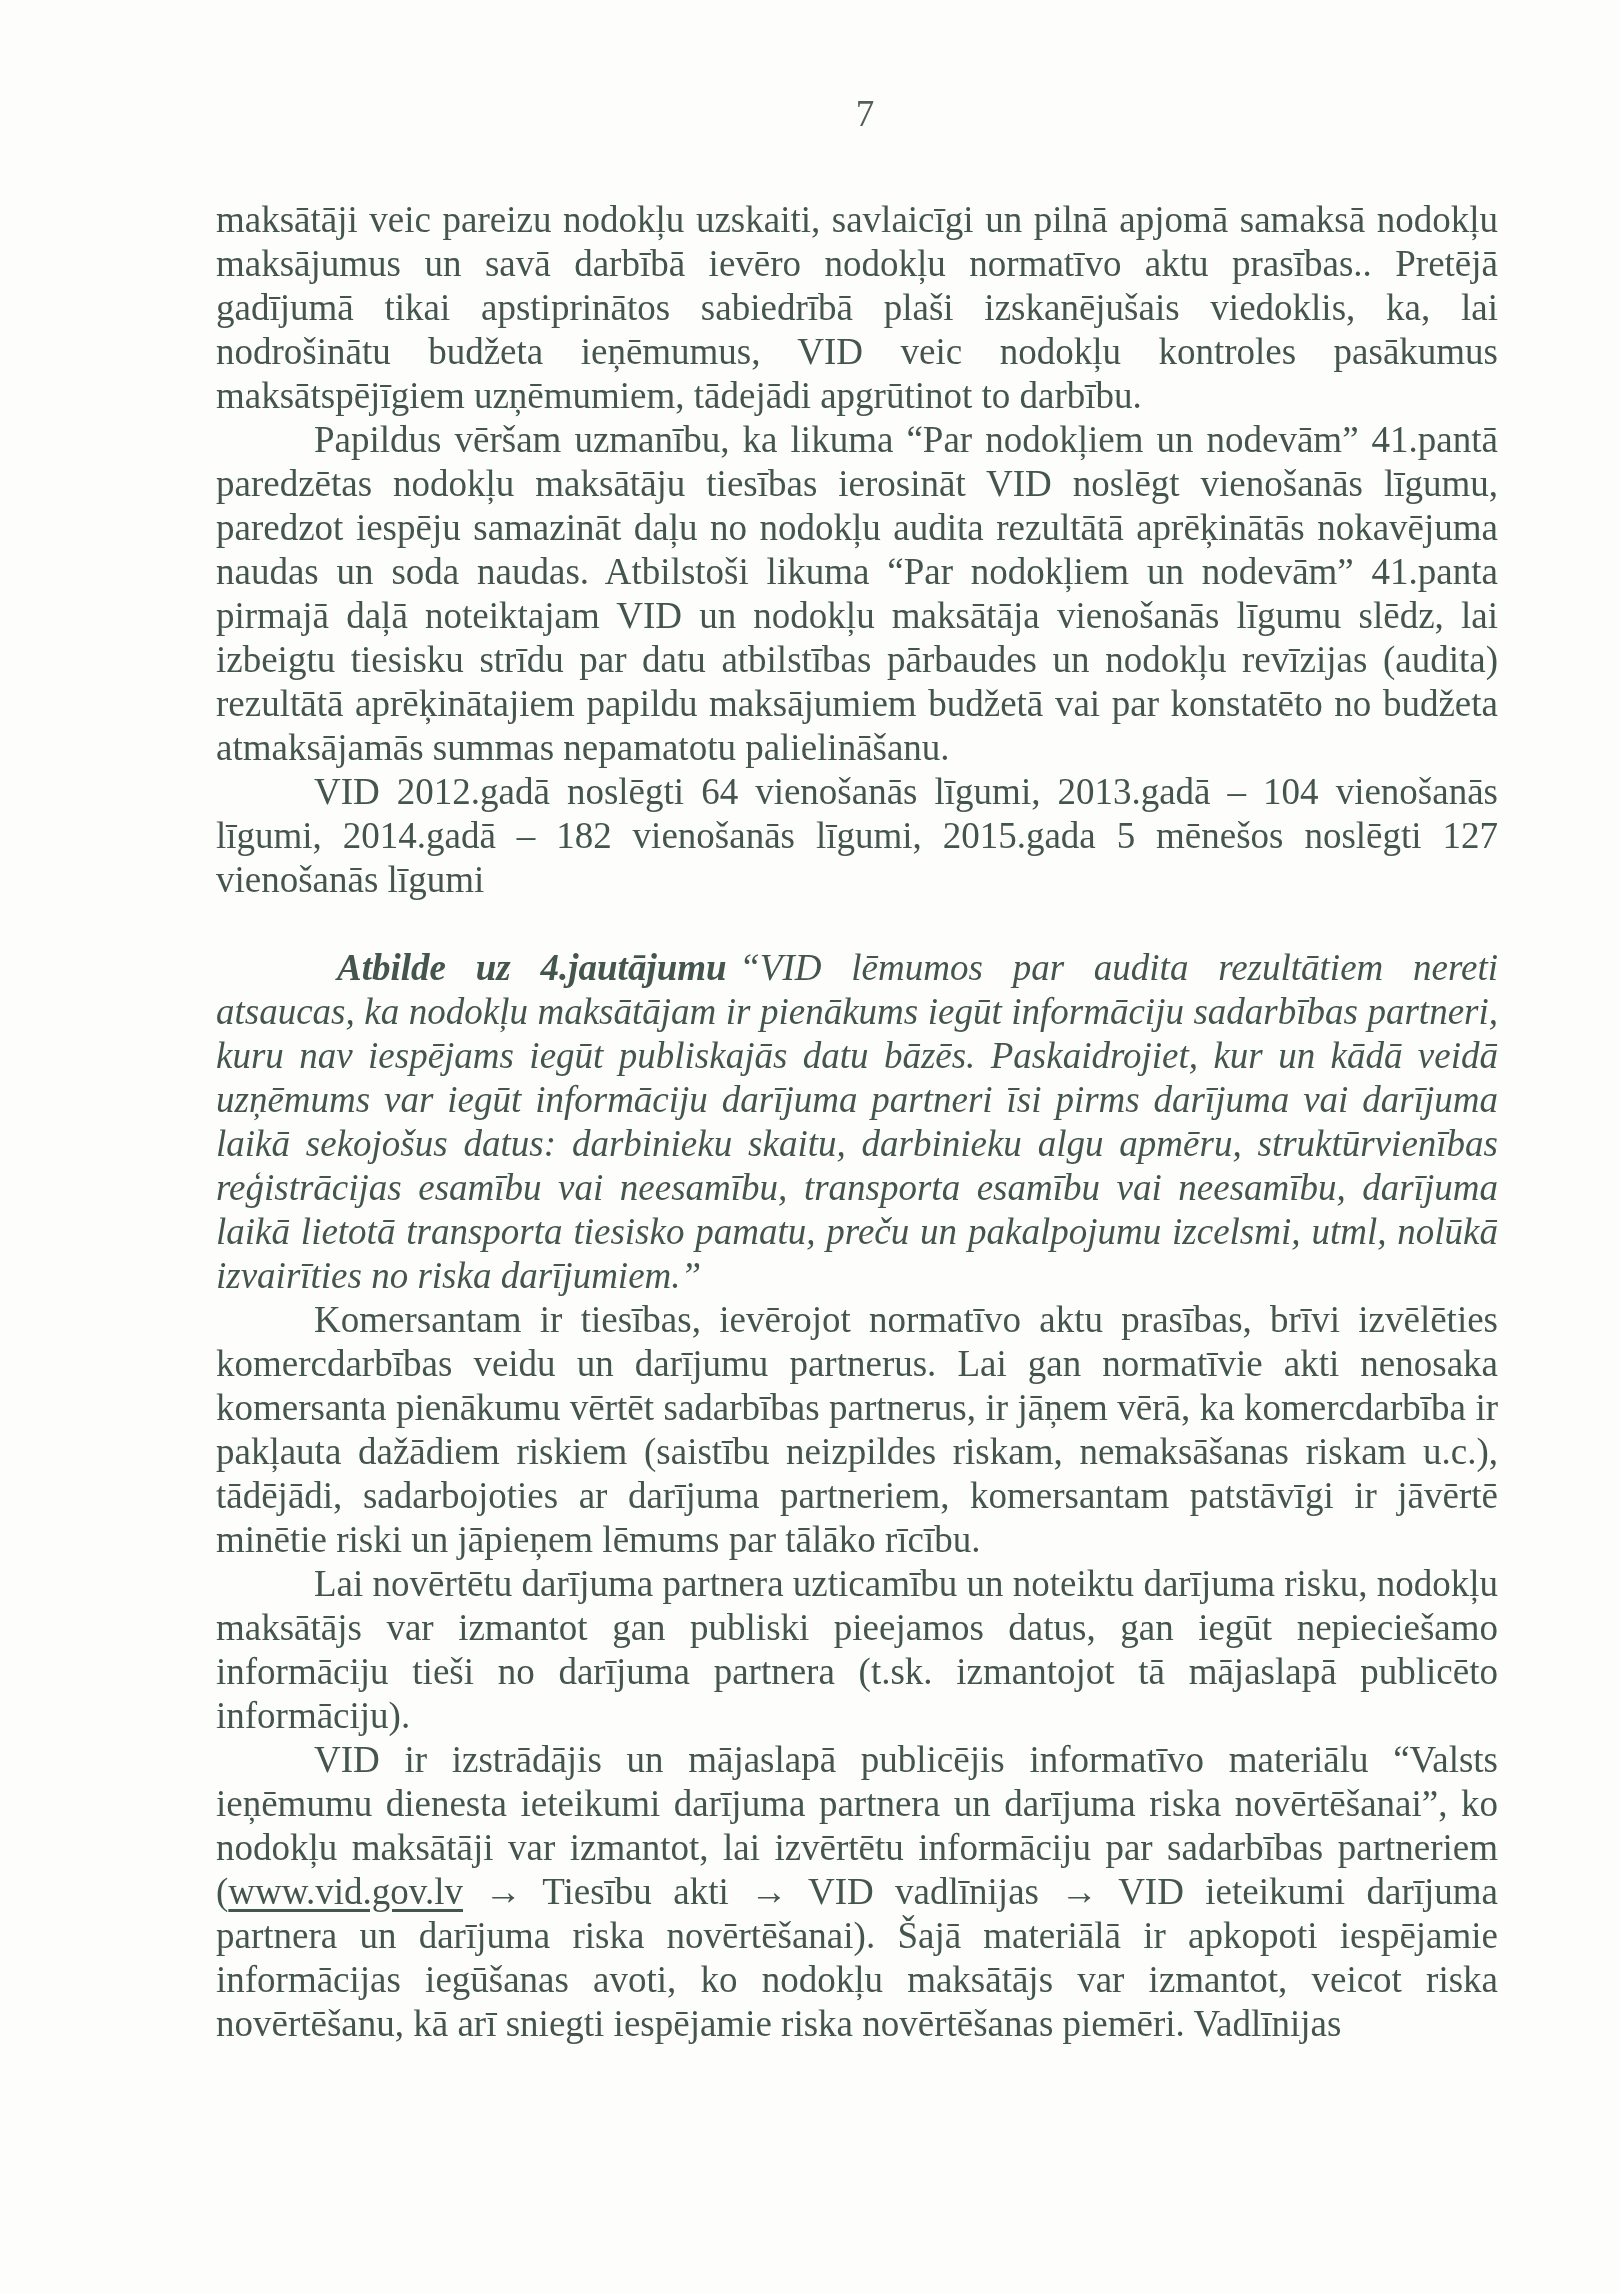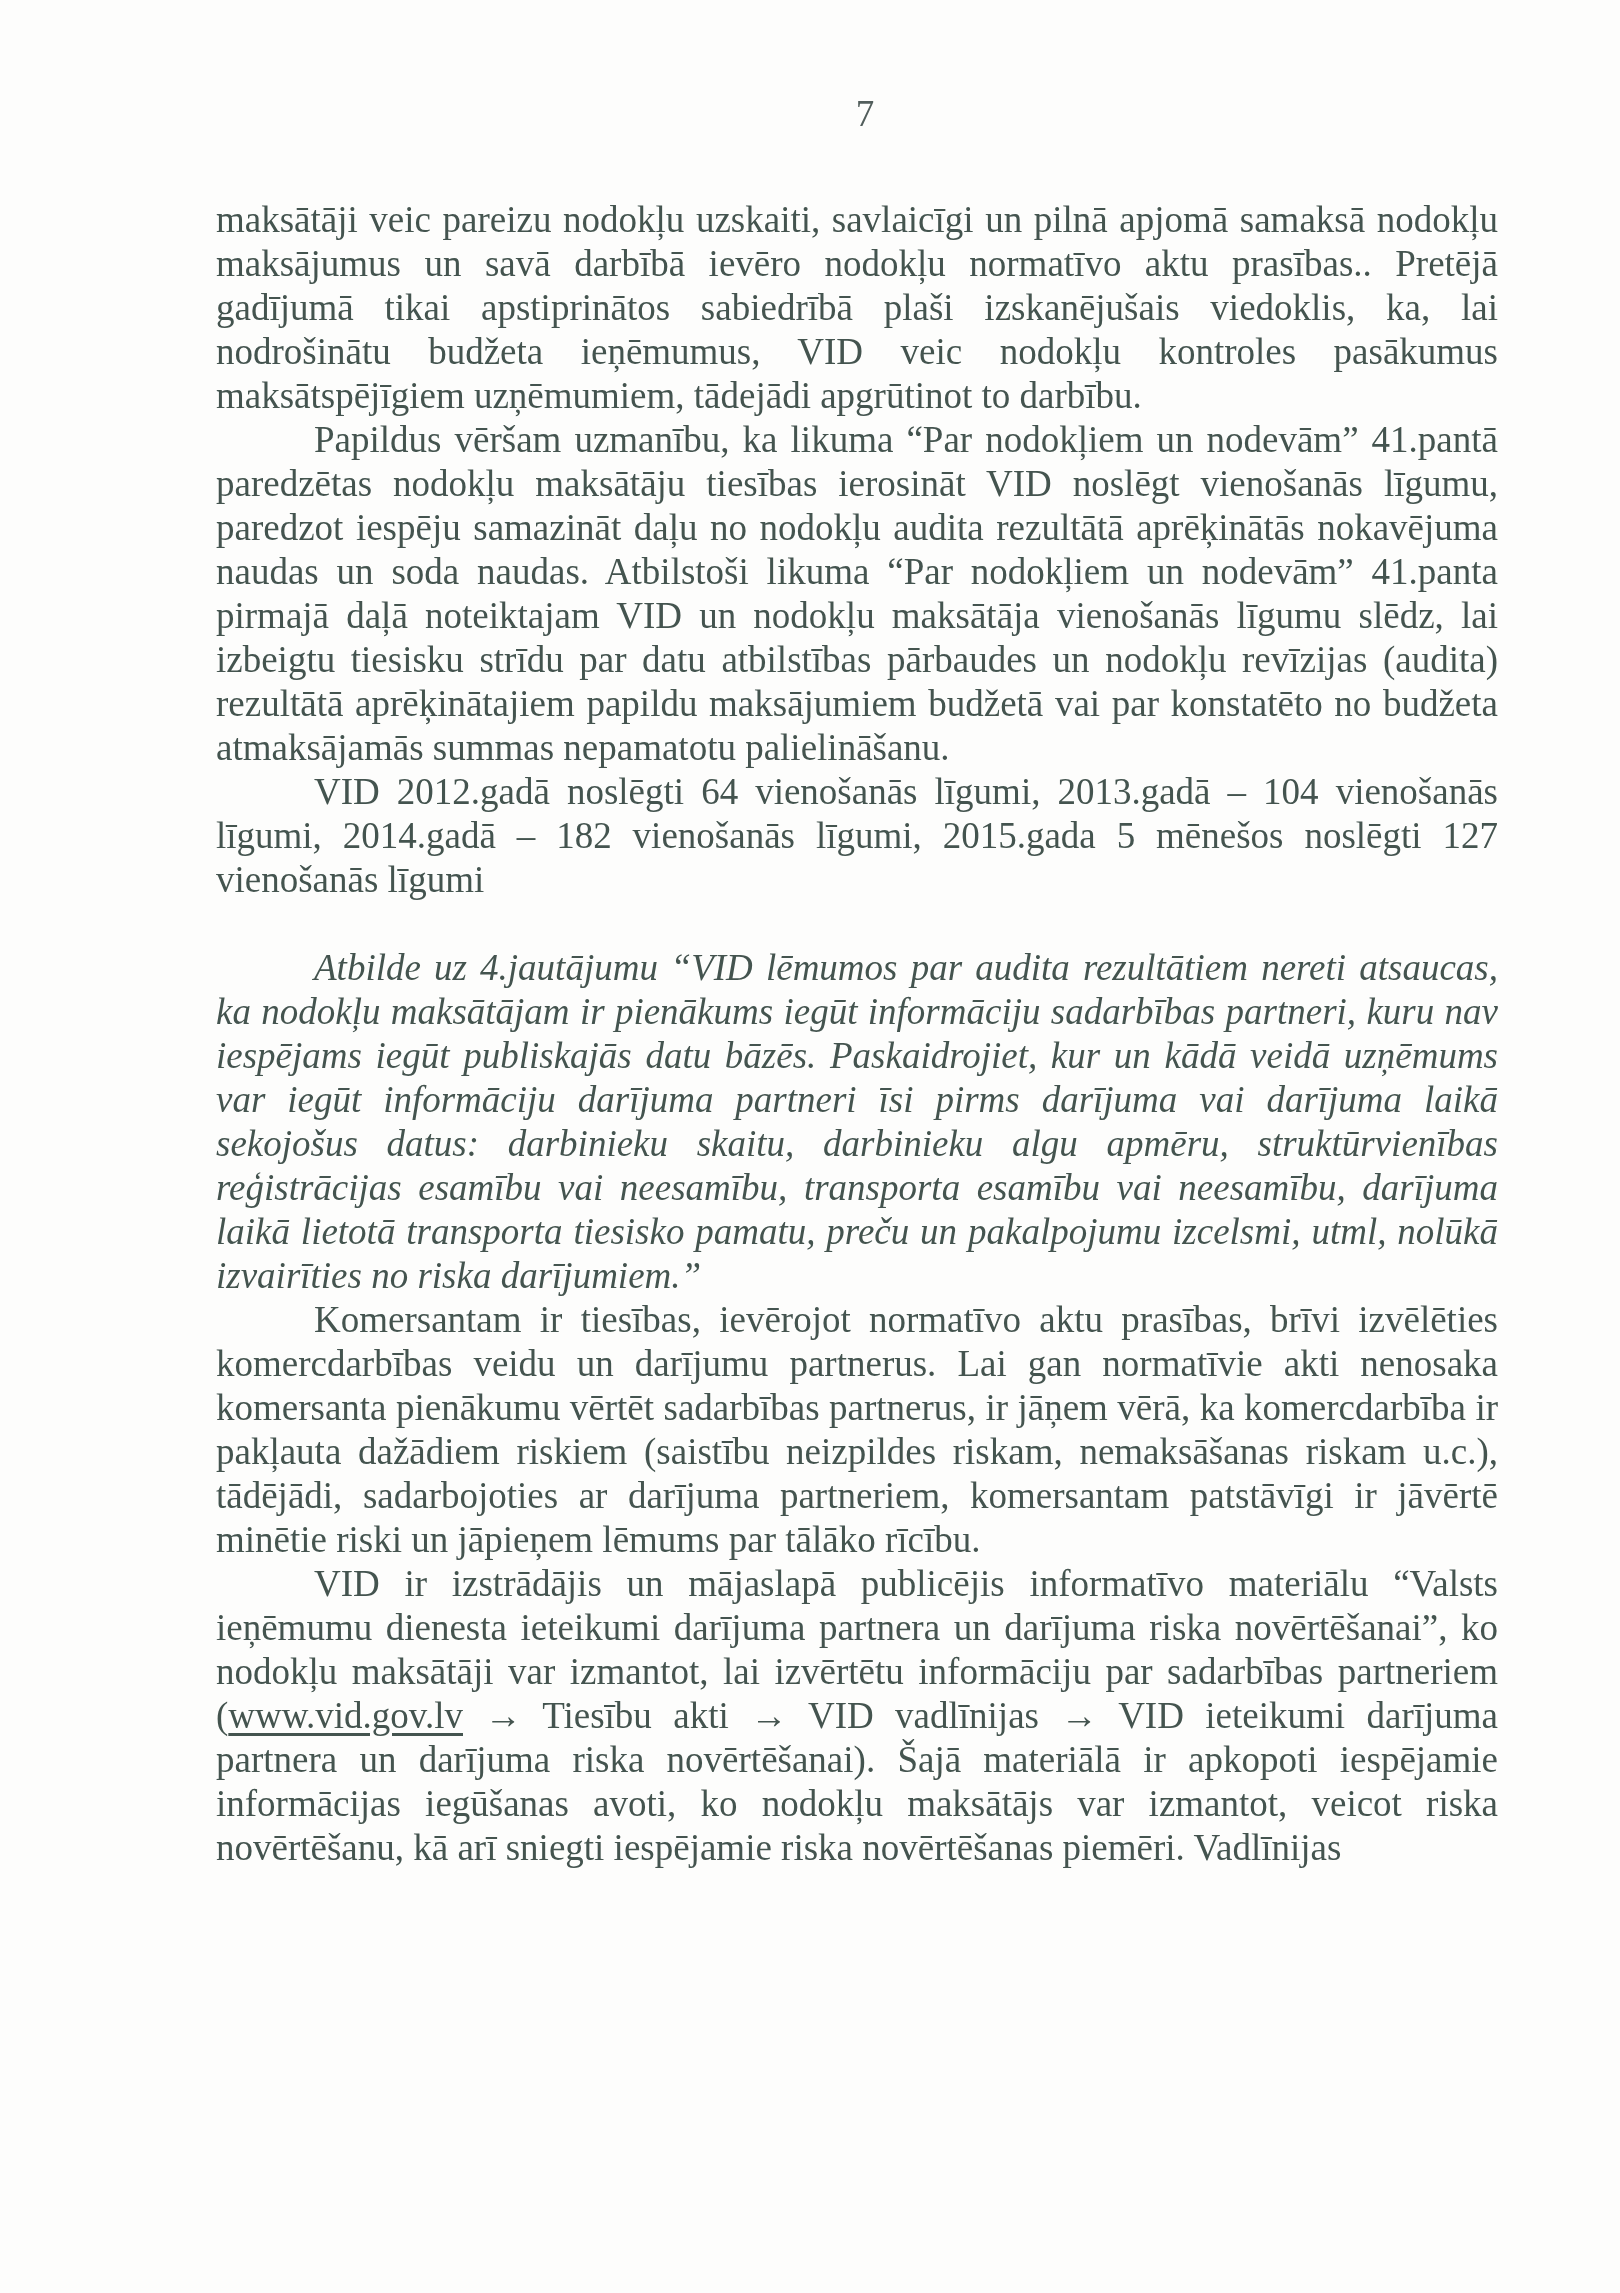--- a/index.html
+++ b/index.html
@@ -40,22 +40,23 @@
     hyphens: none;
   }
   .content p.no-indent {
     text-indent: 0;
   }
   .content p.answer {
     margin-top: 44px;
     font-style: italic;
   }
   .answer-lead {
-    font-weight: normal;
+    font-weight: bold;
     margin-right: 12.7px;
+    margin-left: 23px;
   }
   .doc-link {
     text-decoration: underline;
     text-underline-offset: 4.9px;
     color: inherit;
     cursor: pointer;
   }
 </style>
 </head>
 <body>
@@ -67,17 +68,18 @@
   <p class="no-indent">maksātāji veic pareizu nodokļu uzskaiti, savlaicīgi un pilnā apjomā samaksā nodokļu maksājumus un savā darbībā ievēro nodokļu normatīvo aktu prasības.. Pretējā gadījumā tikai apstiprinātos sabiedrībā plaši izskanējušais viedoklis, ka, lai nodrošinātu budžeta ieņēmumus, VID veic nodokļu kontroles pasākumus maksātspējīgiem uzņēmumiem, tādejādi apgrūtinot to darbību.</p>
 
   <p>Papildus vēršam uzmanību, ka likuma “Par nodokļiem un nodevām” 41.pantā paredzētas nodokļu maksātāju tiesības ierosināt VID noslēgt vienošanās līgumu, paredzot iespēju samazināt daļu no nodokļu audita rezultātā aprēķinātās nokavējuma naudas un soda naudas. Atbilstoši likuma “Par nodokļiem un nodevām” 41.panta pirmajā daļā noteiktajam VID un nodokļu maksātāja vienošanās līgumu slēdz, lai izbeigtu tiesisku strīdu par datu atbilstības pārbaudes un nodokļu revīzijas (audita) rezultātā aprēķinātajiem papildu maksājumiem budžetā vai par konstatēto no budžeta atmaksājamās summas nepamatotu palielināšanu.</p>
 
   <p>VID 2012.gadā noslēgti 64 vienošanās līgumi, 2013.gadā – 104 vienošanās līgumi, 2014.gadā – 182 vienošanās līgumi, 2015.gada 5 mēnešos noslēgti 127 vienošanās līgumi</p>
 
   <p class="answer"><span class="answer-lead">Atbilde uz 4.jautājumu</span><span>“VID lēmumos par audita rezultātiem nereti atsaucas, ka nodokļu maksātājam ir pienākums iegūt informāciju sadarbības partneri, kuru nav iespējams iegūt publiskajās datu bāzēs. Paskaidrojiet, kur un kādā veidā uzņēmums var iegūt informāciju darījuma partneri īsi pirms darījuma vai darījuma laikā sekojošus datus: darbinieku skaitu, darbinieku algu apmēru, struktūrvienības reģistrācijas esamību vai neesamību, transporta esamību vai neesamību, darījuma laikā lietotā transporta tiesisko pamatu, preču un pakalpojumu izcelsmi, utml, nolūkā izvairīties no riska darījumiem.”</span></p>
 
   <p>Komersantam ir tiesības, ievērojot normatīvo aktu prasības, brīvi izvēlēties komercdarbības veidu un darījumu partnerus. Lai gan normatīvie akti nenosaka komersanta pienākumu vērtēt sadarbības partnerus, ir jāņem vērā, ka komercdarbība ir pakļauta dažādiem riskiem (saistību neizpildes riskam, nemaksāšanas riskam u.c.), tādējādi, sadarbojoties ar darījuma partneriem, komersantam patstāvīgi ir jāvērtē minētie riski un jāpieņem lēmums par tālāko rīcību.</p>
 
+  <p>Lai novērtētu darījuma partnera uzticamību un noteiktu darījuma risku, nodokļu maksātājs var izmantot gan publiski pieejamos datus, gan iegūt nepieciešamo informāciju tieši no darījuma partnera (t.sk. izmantojot tā mājaslapā publicēto informāciju).</p>
 
   <p><span>VID ir izstrādājis un mājaslapā publicējis informatīvo materiālu “Valsts ieņēmumu dienesta ieteikumi darījuma partnera un darījuma riska novērtēšanai”, ko nodokļu maksātāji var izmantot, lai izvērtētu informāciju par sadarbības partneriem (</span><span class="doc-link">www.vid.gov.lv</span><span> → Tiesību akti → VID vadlīnijas → VID ieteikumi darījuma partnera un darījuma riska novērtēšanai). Šajā materiālā ir apkopoti iespējamie informācijas iegūšanas avoti, ko nodokļu maksātājs var izmantot, veicot riska novērtēšanu, kā arī sniegti iespējamie riska novērtēšanas piemēri. Vadlīnijas</span></p>
 
 </div>
 
 
 </body></html>

